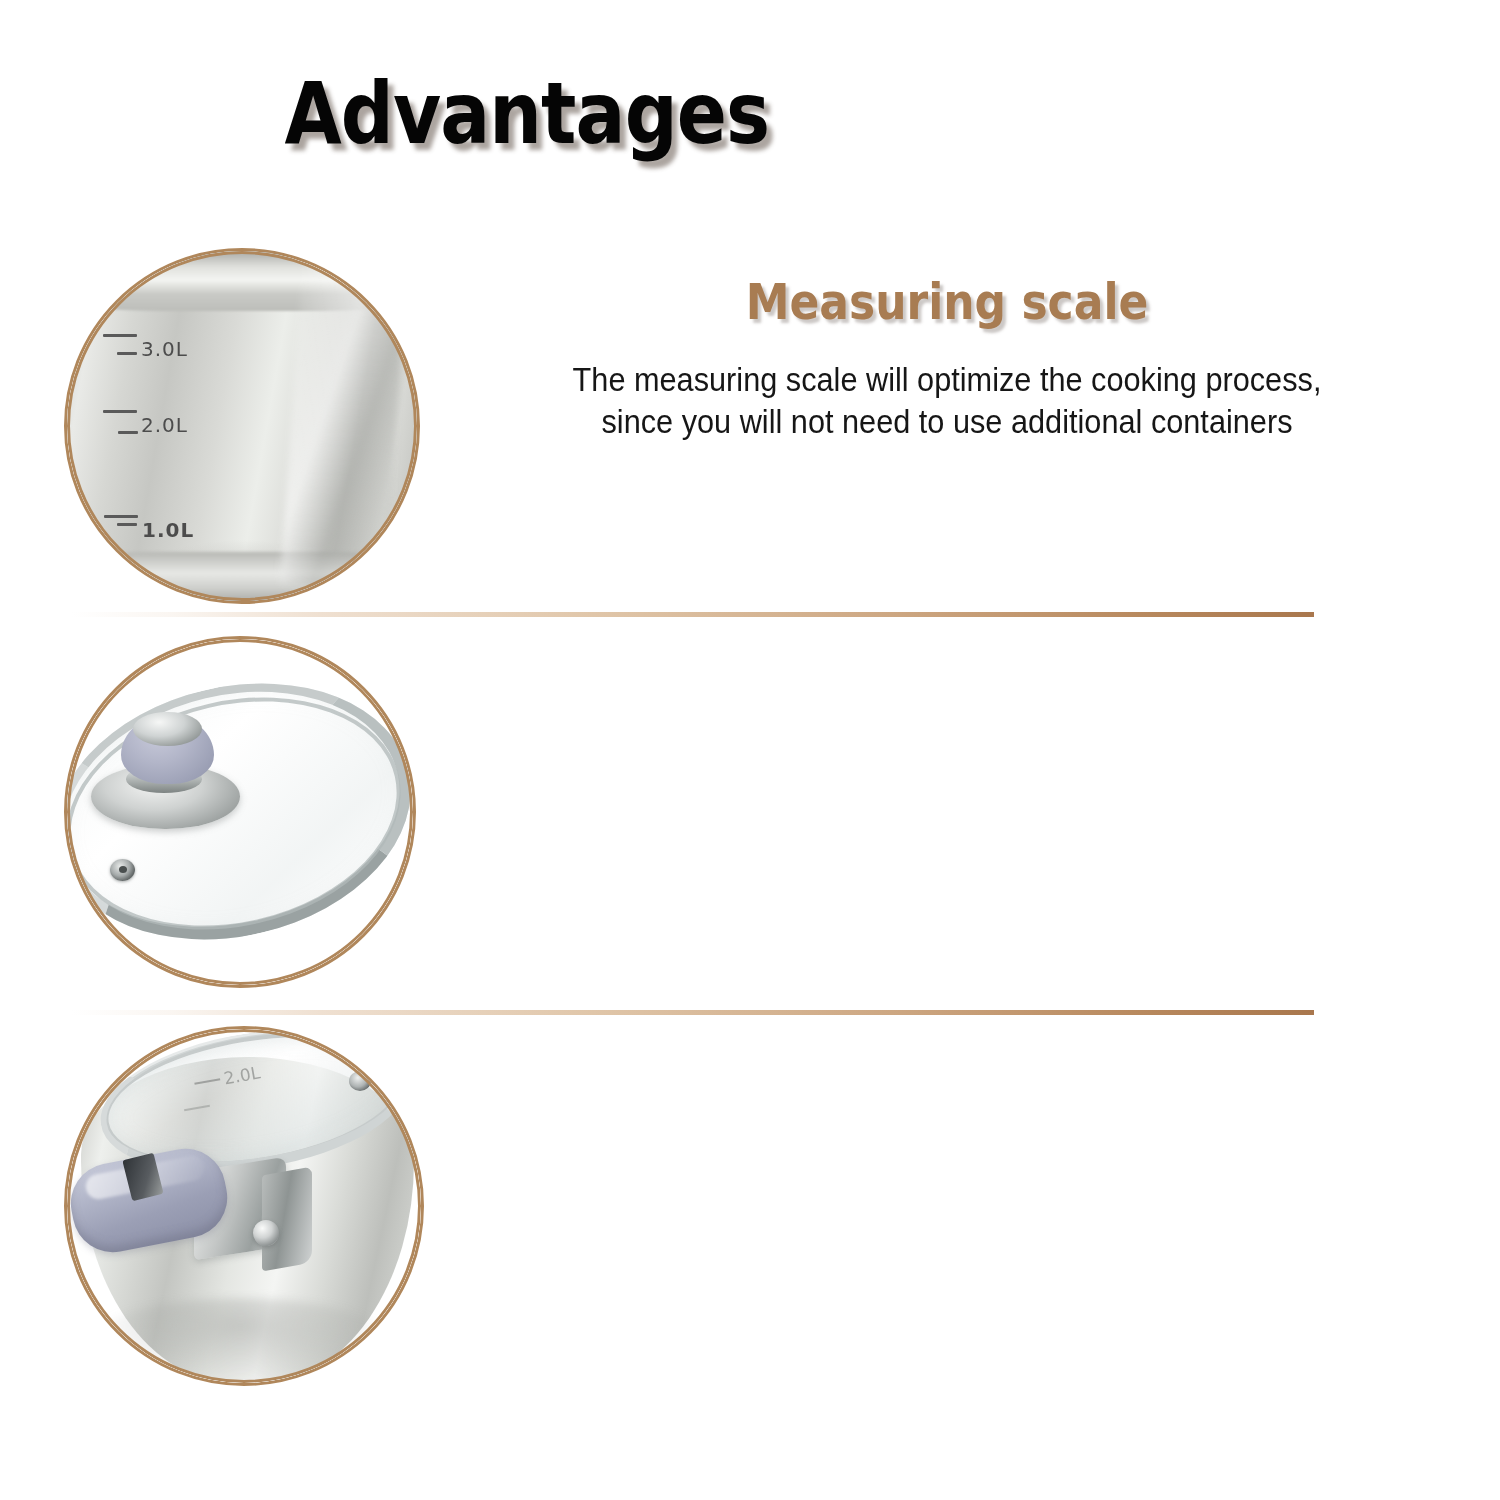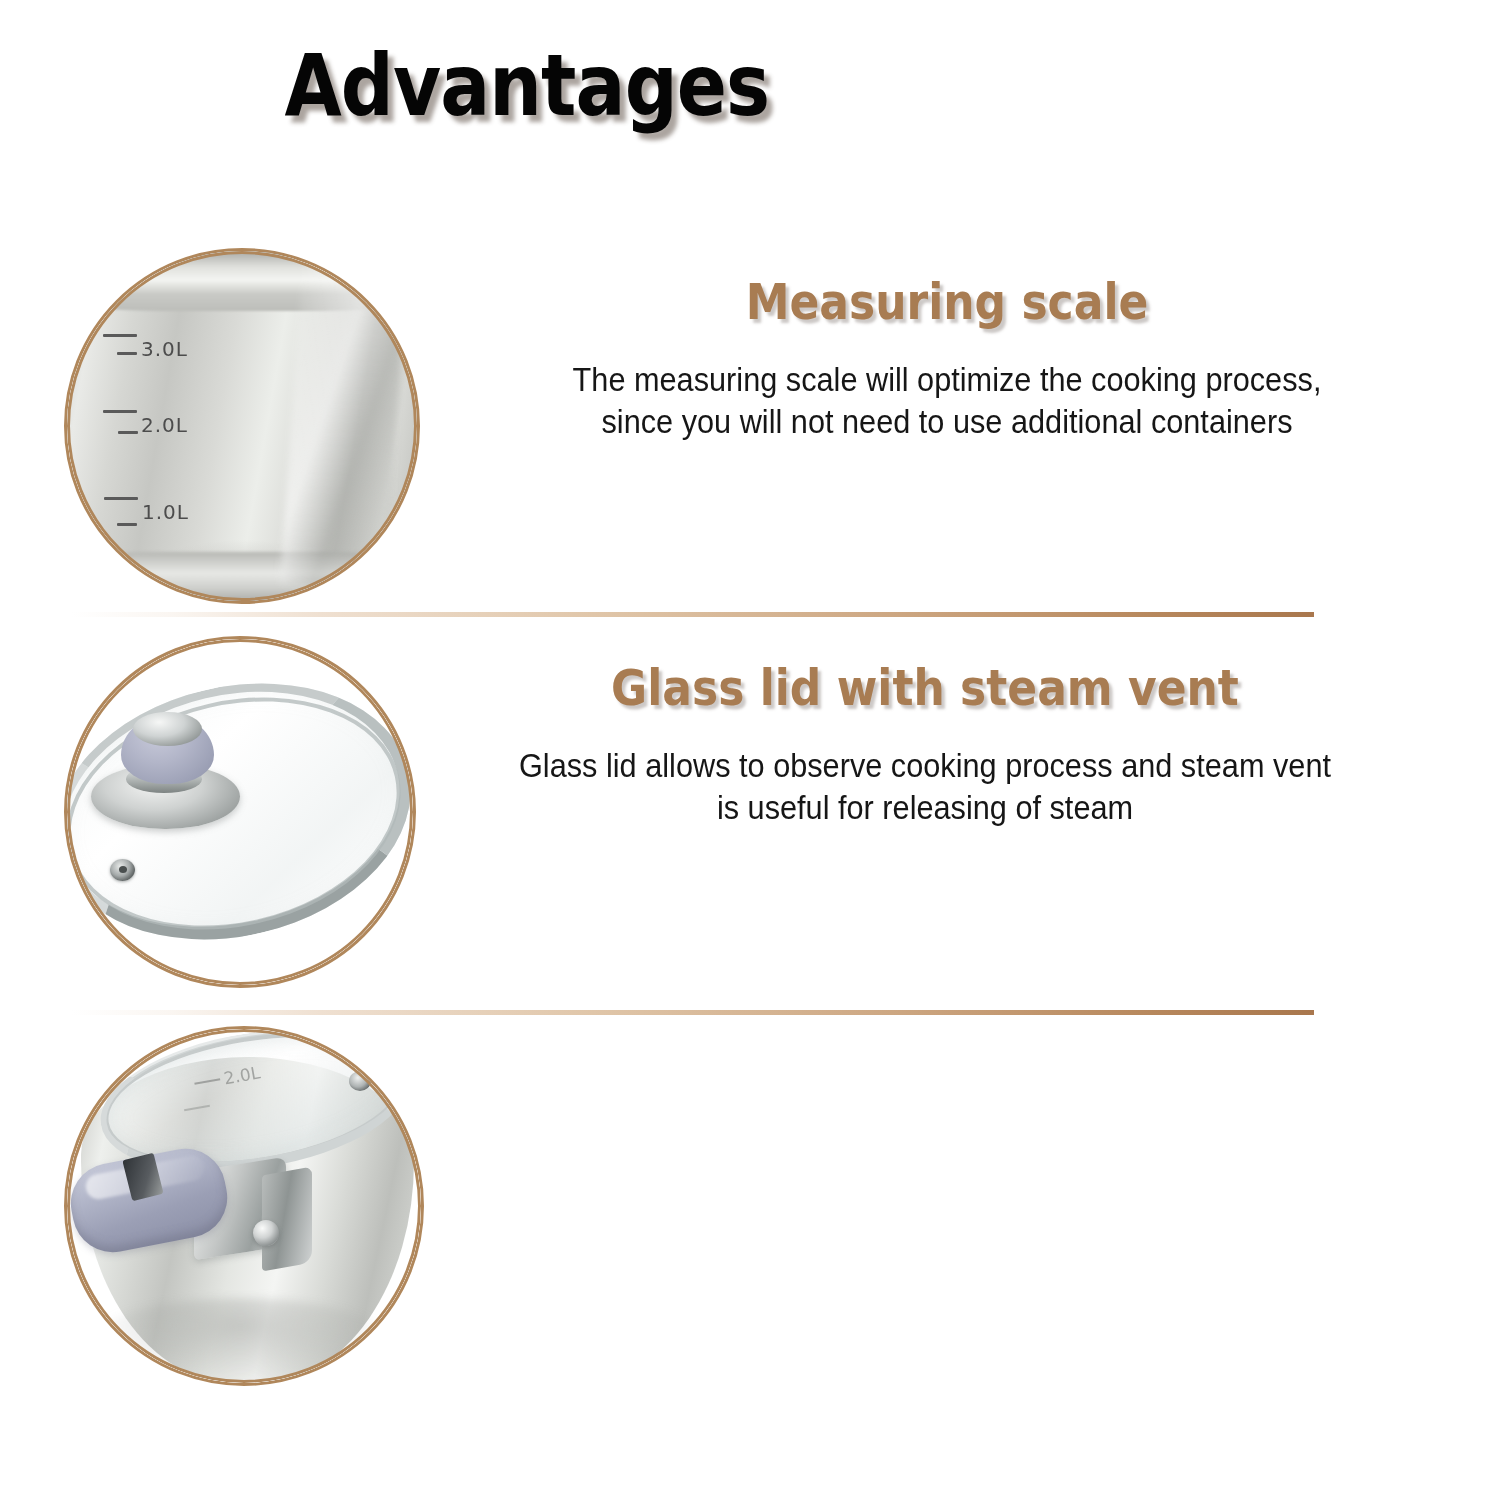--- a/index.html
+++ b/index.html
@@ -12,21 +12,21 @@
   }
 
   
   .banner{
     position:absolute;
     left:72px; top:42px;
     width:910px; height:142px;
     background:linear-gradient(to right,
        #fefcfa 0%, #fbf3ec 14%, #f3e3d4 30%,
        #e3c9af 52%, #cfa madeup 52%, #c69c72 74%, #ae7f55 92%, #ab7c52 100%);
-    display:flex;justify-content:center;
+    display:flex;align-items:center;justify-content:center;
   }
   .banner-title{
     font-family:"DejaVu Sans", sans-serif;
     font-weight:bold;
     font-size:86px;
     line-height:1;
     letter-spacing:-1px;
     color:#050505;
     transform:scaleX(0.86);
     transform-origin:center;
@@ -331,21 +331,21 @@
       <div class="mark minor" style="left:50px;top:101px;">
         <span class="tick"></span>
       </div>
       <div class="mark major" style="left:36px;top:134px;">
         <span class="tick"></span>
         <span class="lbl">2.0L</span>
       </div>
       <div class="mark minor" style="left:51px;top:180px;">
         <span class="tick"></span>
       </div>
-      <div class="mark major" style="left:37px;top:221px;">
+      <div class="mark major" style="left:37px;top:239px;font-weight:bold;">
         <span class="tick"></span>
         <span class="lbl">1.0L</span>
       </div>
       <div class="mark minor" style="left:50px;top:272px;">
         <span class="tick"></span>
       </div>
 
       <div class="circle-ring-over"></div>
     </div>
   </div>
@@ -369,24 +369,20 @@
         <div class="lid-baseplate"></div>
         <div class="lid-collar"></div>
         <div class="lid-knob"></div>
         <div class="lid-knob-top"></div>
         <div class="lid-vent"></div>
       </div>
       <div class="circle-ring-over"></div>
     </div>
   </div>
 
-  <div class="text-col">
-    <div class="sec-title">Glass lid with steam vent</div>
-    <div class="sec-body">Glass lid allows to observe cooking process and steam vent is useful for releasing of steam</div>
-  </div>
 </div>
 
 <div class="divider" id="divider-1"></div>
 
 <div class="row" id="row-2">
 
   <div class="media">
     <div class="circle" id="circle-2">
       <div class="pot3">
         <div class="pot3-body"></div>

